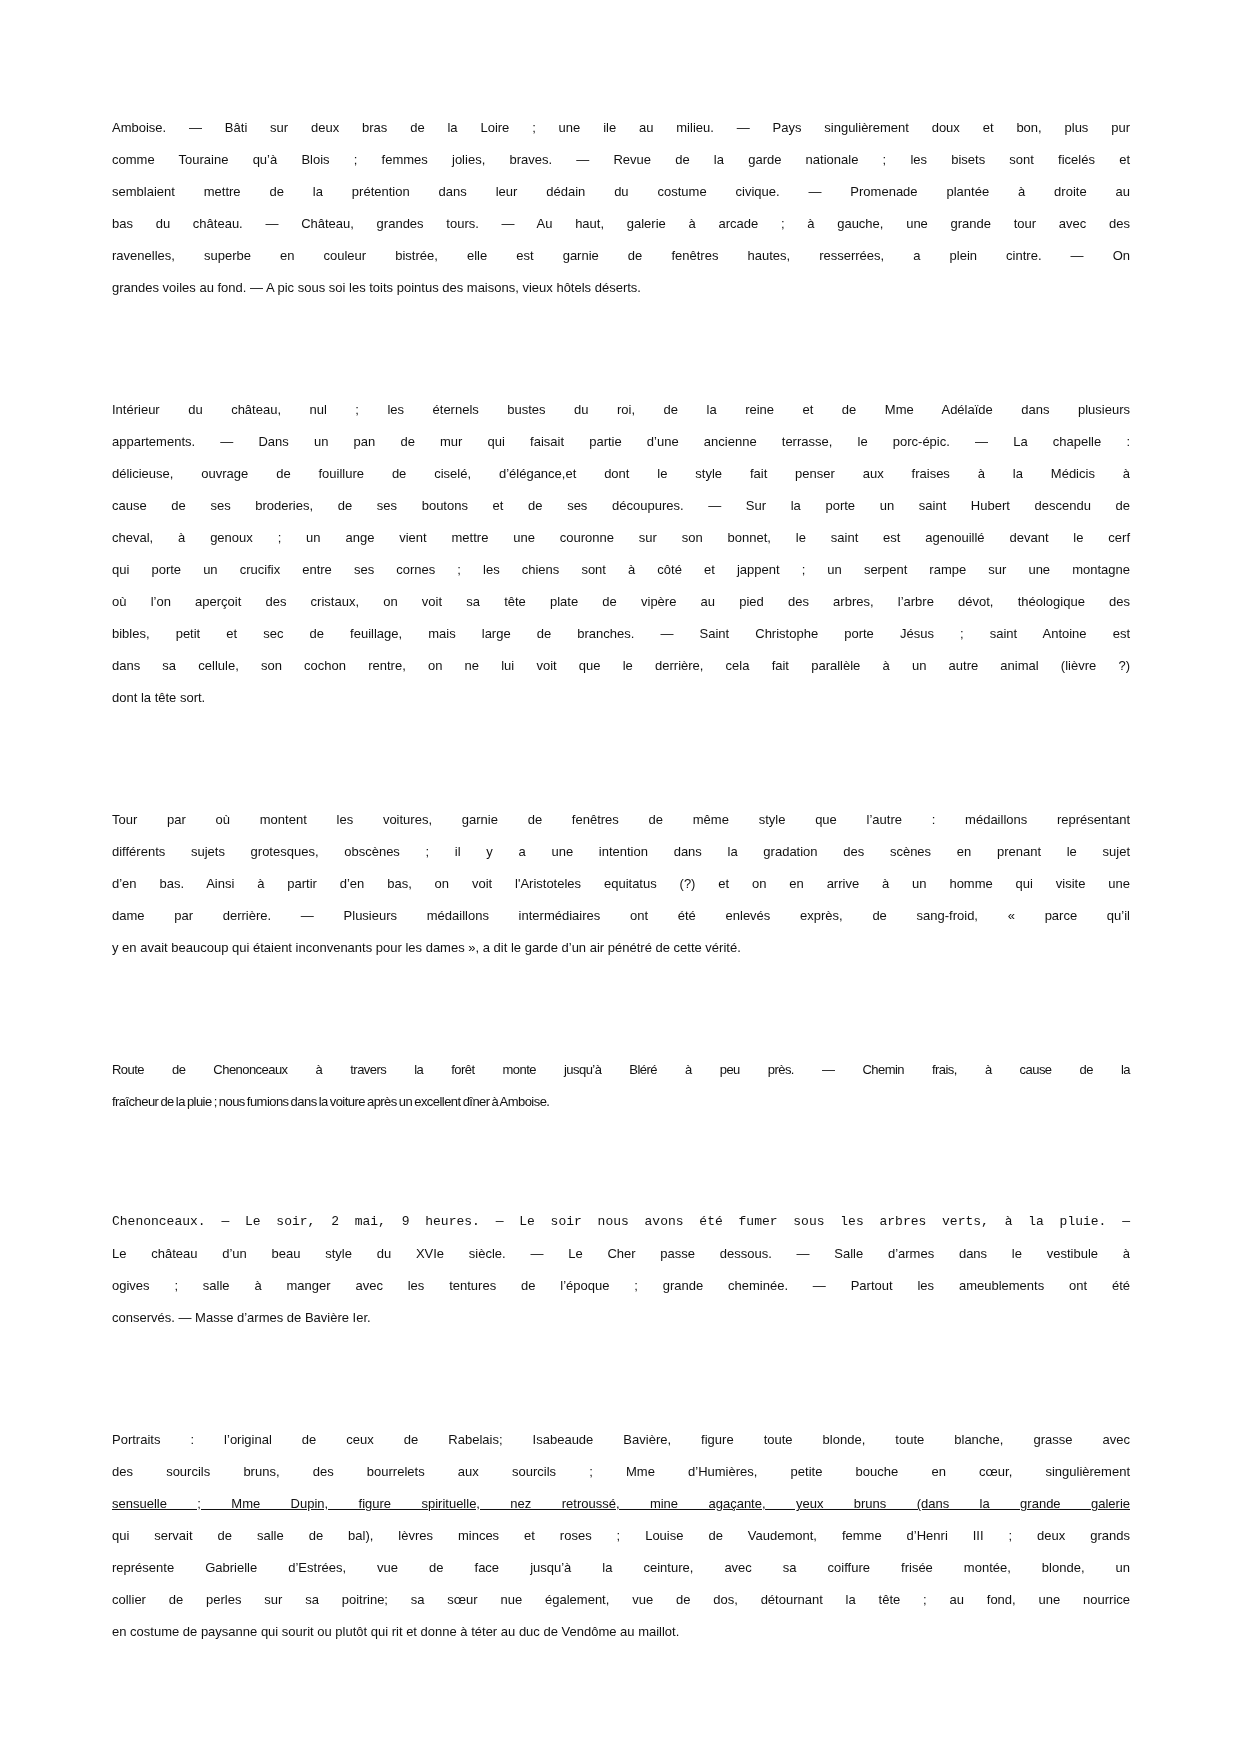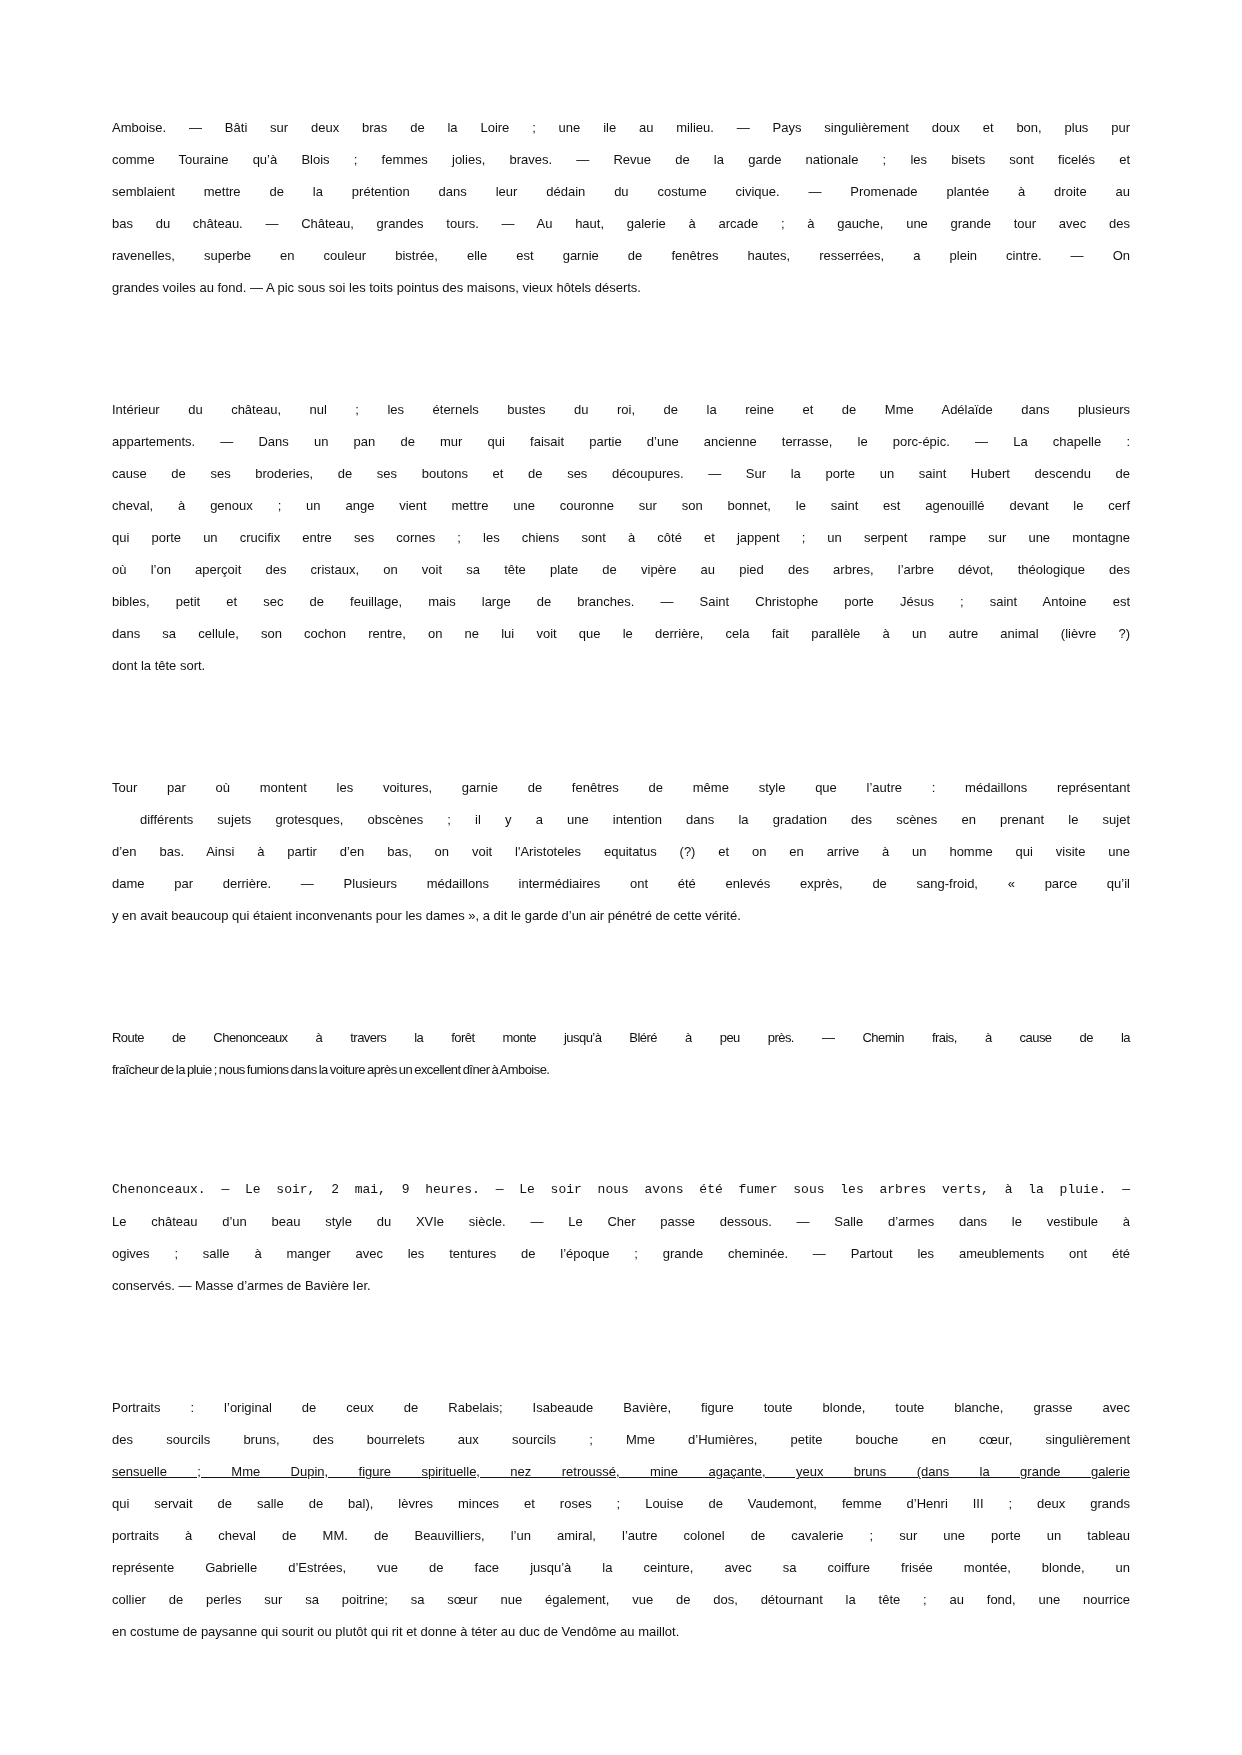--- a/index.html
+++ b/index.html
@@ -56,32 +56,33 @@
     <span class="line" style="white-space: normal;">comme Touraine qu’à Blois ; femmes jolies, braves. — Revue de la garde nationale ; les bisets sont ficelés et</span>
     <span class="line" style="white-space: normal;">semblaient mettre de la prétention dans leur dédain du costume civique. — Promenade plantée à droite au</span>
     <span class="line" style="white-space: normal;">bas du château. — Château, grandes tours. — Au haut, galerie à arcade ; à gauche, une grande tour avec des</span>
     <span class="line" style="white-space: normal;">ravenelles, superbe en couleur bistrée, elle est garnie de fenêtres hautes, resserrées, a plein cintre. — On</span>
     <span class="line last" style="white-space: nowrap;">grandes voiles au fond. — A pic sous soi les toits pointus des maisons, vieux hôtels déserts.</span>
   </p>
 
   <p class="para" id="p2">
     <span class="line" style="white-space: normal;">Intérieur du château, nul ; les éternels bustes du roi, de la reine et de Mme Adélaïde dans plusieurs</span>
     <span class="line" style="white-space: normal;">appartements. — Dans un pan de mur qui faisait partie d’une ancienne terrasse, le porc-épic. — La chapelle :</span>
+    <span class="line" style="white-space: normal;">délicieuse, ouvrage de fouillure de ciselé, d’élégance,et dont le style fait penser aux fraises à la Médicis à</span>
     <span class="line" style="white-space: normal;">cause de ses broderies, de ses boutons et de ses découpures. — Sur la porte un saint Hubert descendu de</span>
     <span class="line" style="white-space: normal;">cheval, à genoux ; un ange vient mettre une couronne sur son bonnet, le saint est agenouillé devant le cerf</span>
     <span class="line" style="white-space: normal;">qui porte un crucifix entre ses cornes ; les chiens sont à côté et jappent ; un serpent rampe sur une montagne</span>
     <span class="line" style="white-space: normal;">où l’on aperçoit des cristaux, on voit sa tête plate de vipère au pied des arbres, l’arbre dévot, théologique des</span>
     <span class="line" style="white-space: normal;">bibles, petit et sec de feuillage, mais large de branches. — Saint Christophe porte Jésus ; saint Antoine est</span>
     <span class="line" style="white-space: normal;">dans sa cellule, son cochon rentre, on ne lui voit que le derrière, cela fait parallèle à un autre animal (lièvre ?)</span>
     <span class="line last" style="white-space: nowrap;">dont la tête sort.</span>
   </p>
 
   <p class="para" id="p3">
     <span class="line" style="white-space: normal;">Tour par où montent les voitures, garnie de fenêtres de même style que l’autre : médaillons représentant</span>
-    <span class="line" style="white-space: normal; margin-left: 28px;">différents sujets grotesques, obscènes ; il y a une intention dans la gradation des scènes en prenant le sujet</span>
+    <span class="line" style="white-space: normal;">différents sujets grotesques, obscènes ; il y a une intention dans la gradation des scènes en prenant le sujet</span>
     <span class="line" style="white-space: normal;">d’en bas. Ainsi à partir d’en bas, on voit l'Aristoteles equitatus (?) et on en arrive à un homme qui visite une</span>
     <span class="line" style="white-space: normal;">dame par derrière. — Plusieurs médaillons intermédiaires ont été enlevés exprès, de sang-froid, « parce qu’il</span>
     <span class="line last" style="white-space: nowrap;">y en avait beaucoup qui étaient inconvenants pour les dames », a dit le garde d’un air pénétré de cette vérité.</span>
   </p>
 
   <p class="para" id="p4">
     <span class="line" style="white-space: normal;">Route de Chenonceaux à travers la forêt monte jusqu’à Bléré à peu près. — Chemin frais, à cause de la</span>
     <span class="line last" style="white-space: nowrap;">fraîcheur de la pluie ; nous fumions dans la voiture après un excellent dîner à Amboise.</span>
   </p>
 
@@ -90,19 +91,18 @@
     <span class="line" style="white-space: normal;">Le château d’un beau style du XVIe siècle. — Le Cher passe dessous. — Salle d’armes dans le vestibule à</span>
     <span class="line" style="white-space: normal;">ogives ; salle à manger avec les tentures de l’époque ; grande cheminée. — Partout les ameublements ont été</span>
     <span class="line last" style="white-space: nowrap;">conservés. — Masse d’armes de Bavière Ier.</span>
   </p>
 
   <p class="para" id="p6">
     <span class="line" style="white-space: normal;">Portraits : l’original de ceux de Rabelais; Isabeaude Bavière, figure toute blonde, toute blanche, grasse avec</span>
     <span class="line" style="white-space: normal;">des sourcils bruns, des bourrelets aux sourcils ; Mme d’Humières, petite bouche en cœur, singulièrement</span>
     <span class="line" style="white-space: normal; text-decoration: underline;">sensuelle ; Mme Dupin, figure spirituelle, nez retroussé, mine agaçante, yeux bruns (dans la grande galerie</span>
     <span class="line" style="white-space: normal;">qui servait de salle de bal), lèvres minces et roses ; Louise de Vaudemont, femme d’Henri III ; deux grands</span>
-    <span class="line" style="white-space: normal;">portraits à cheval de MM. de Beauvilliers, l’un amiral, l’autre colonel de cavalerie ; sur une porte un tableau</span>
     <span class="line" style="white-space: normal;">représente Gabrielle d’Estrées, vue de face jusqu’à la ceinture, avec sa coiffure frisée montée, blonde, un</span>
     <span class="line" style="white-space: normal;">collier de perles sur sa poitrine; sa sœur nue également, vue de dos, détournant la tête ; au fond, une nourrice</span>
     <span class="line last" style="white-space: nowrap;">en costume de paysanne qui sourit ou plutôt qui rit et donne à téter au duc de Vendôme au maillot.</span>
   </p>
 
 </div>
 
 </body></html>

